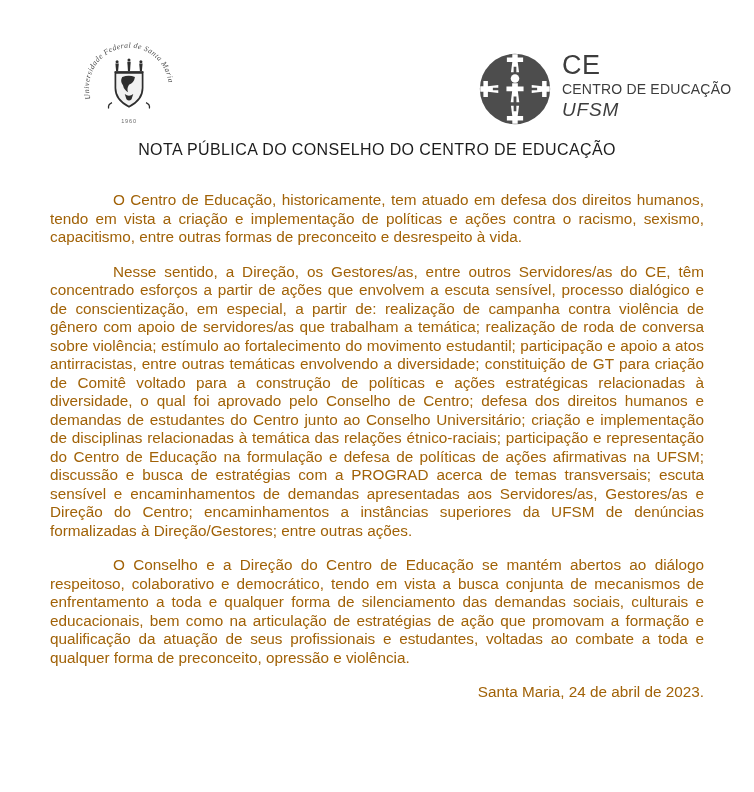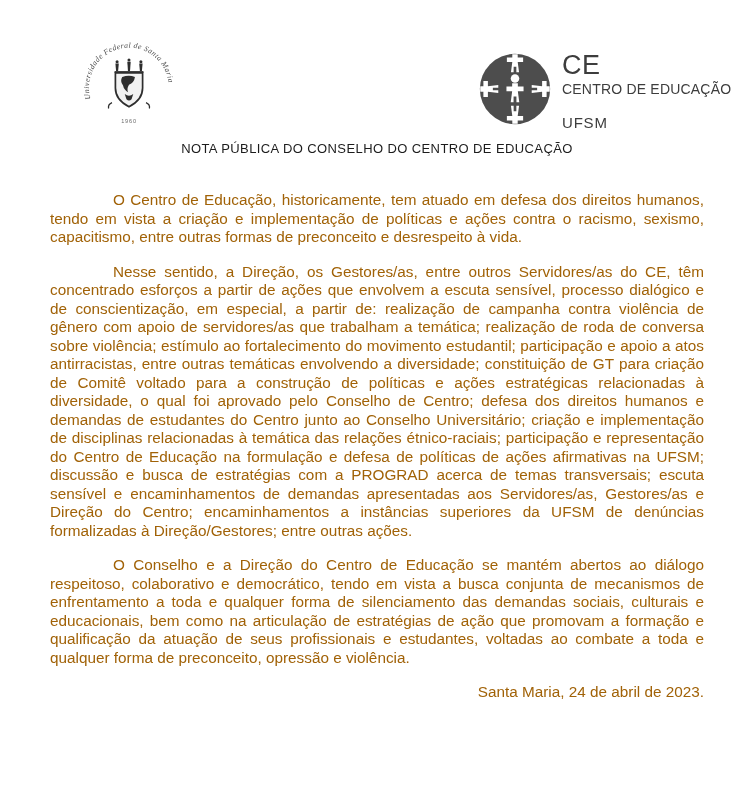--- a/index.html
+++ b/index.html
@@ -34,30 +34,30 @@
     gap: 9px;
   }
   .ce-text {
     display: flex;
     flex-direction: column;
     padding-top: 2px;
     color: #3d3d3d;
   }
   .ce-acronym  { font-size: 27px; line-height: 24px; letter-spacing: 0.5px; }
   .ce-name     { font-size: 14px; margin-top: 4px; letter-spacing: 0.2px; white-space: nowrap; }
-  .ce-inst     { font-size: 15px; margin-top: 17px; letter-spacing: 0.8px; }
+  .ce-inst     { font-size: 19px; margin-top: 2px; letter-spacing: 0.8px; font-style: italic; }
 
   
   .title {
     position: absolute;
     top: 141px;
     left: 0;
     width: 100%;
     text-align: center;
-    font-size: 13px;
+    font-size: 16px;
     letter-spacing: 0.4px;
     color: #1c1c1c;
   }
 
   
   .body {
     position: absolute;
     left: 50px;
     top: 191px;
     width: 654px;

